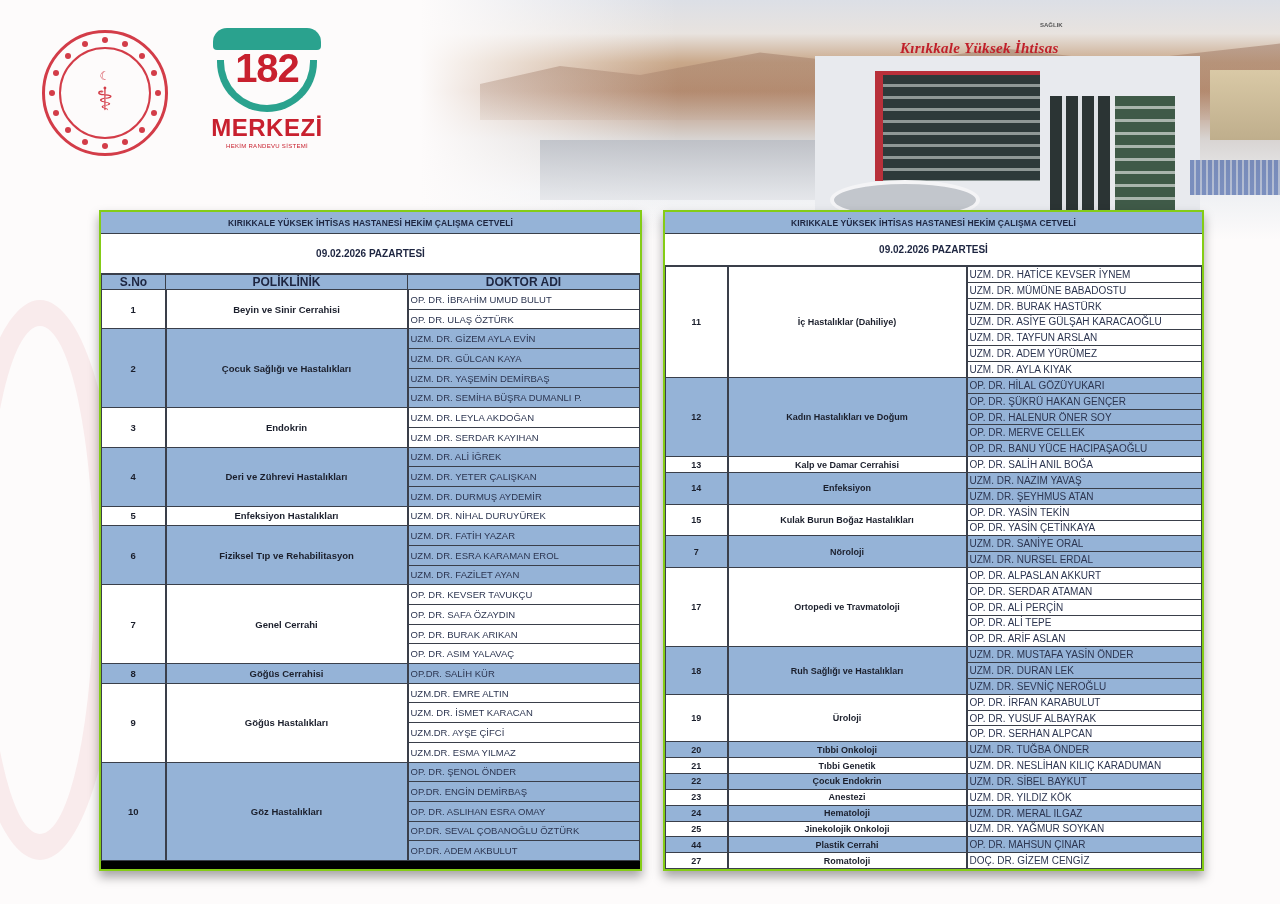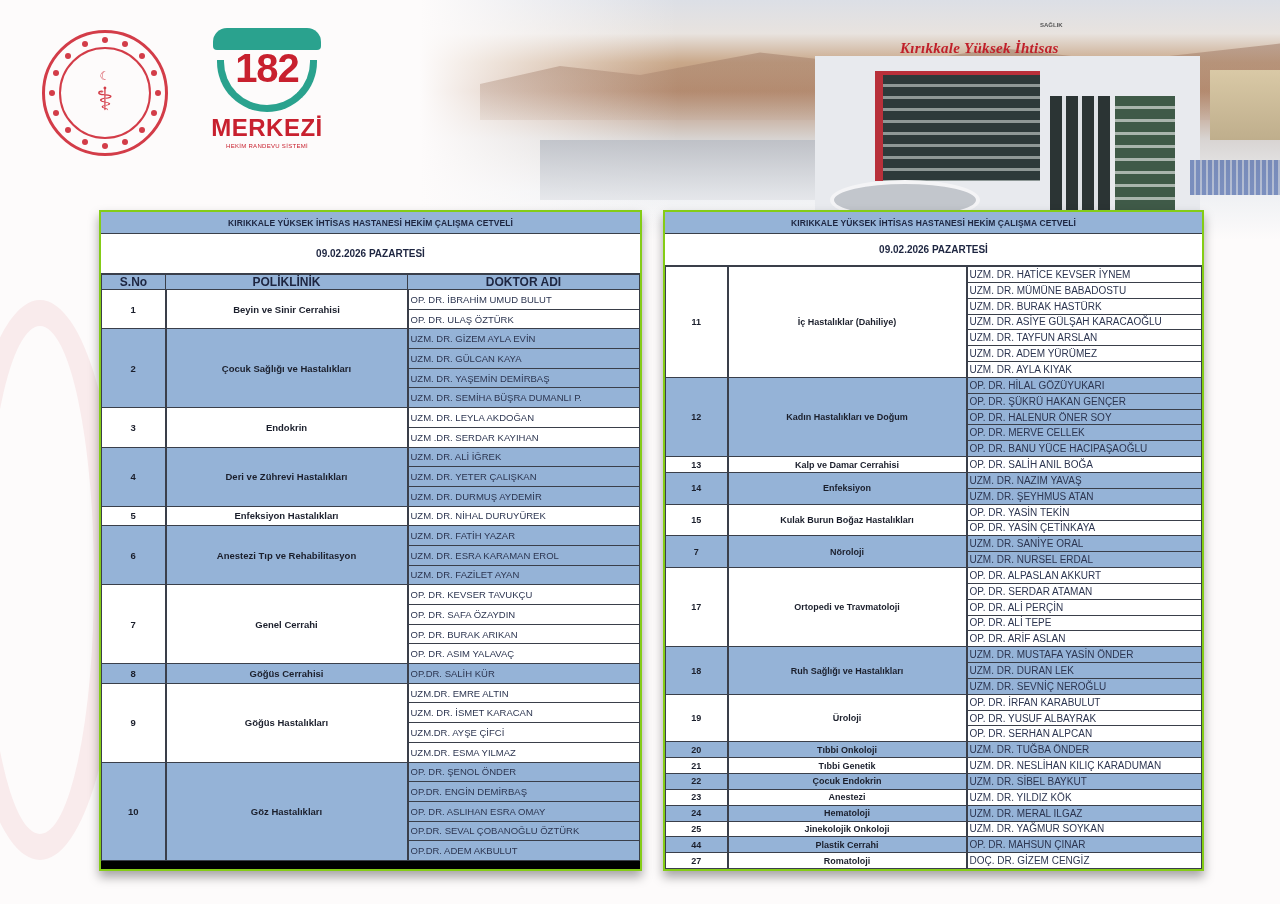--- a/index.html
+++ b/index.html
@@ -265,21 +265,21 @@
         <tr class="blue">
           <td class="doc">UZM. DR. DURMUŞ AYDEMİR</td>
         </tr>
         <tr class="white">
           <td class="no" rowspan="1">5</td>
           <td class="dept" rowspan="1">Enfeksiyon Hastalıkları</td>
           <td class="doc">UZM. DR. NİHAL DURUYÜREK</td>
         </tr>
         <tr class="blue">
           <td class="no" rowspan="3">6</td>
-          <td class="dept" rowspan="3">Anestezi Tıp ve Rehabilitasyon</td>
+          <td class="dept" rowspan="3">Fiziksel Tıp ve Rehabilitasyon</td>
           <td class="doc">UZM. DR. FATİH YAZAR</td>
         </tr>
         <tr class="blue">
           <td class="doc">UZM. DR. ESRA KARAMAN EROL</td>
         </tr>
         <tr class="blue">
           <td class="doc">UZM. DR. FAZİLET AYAN</td>
         </tr>
         <tr class="white">
           <td class="no" rowspan="4">7</td>

